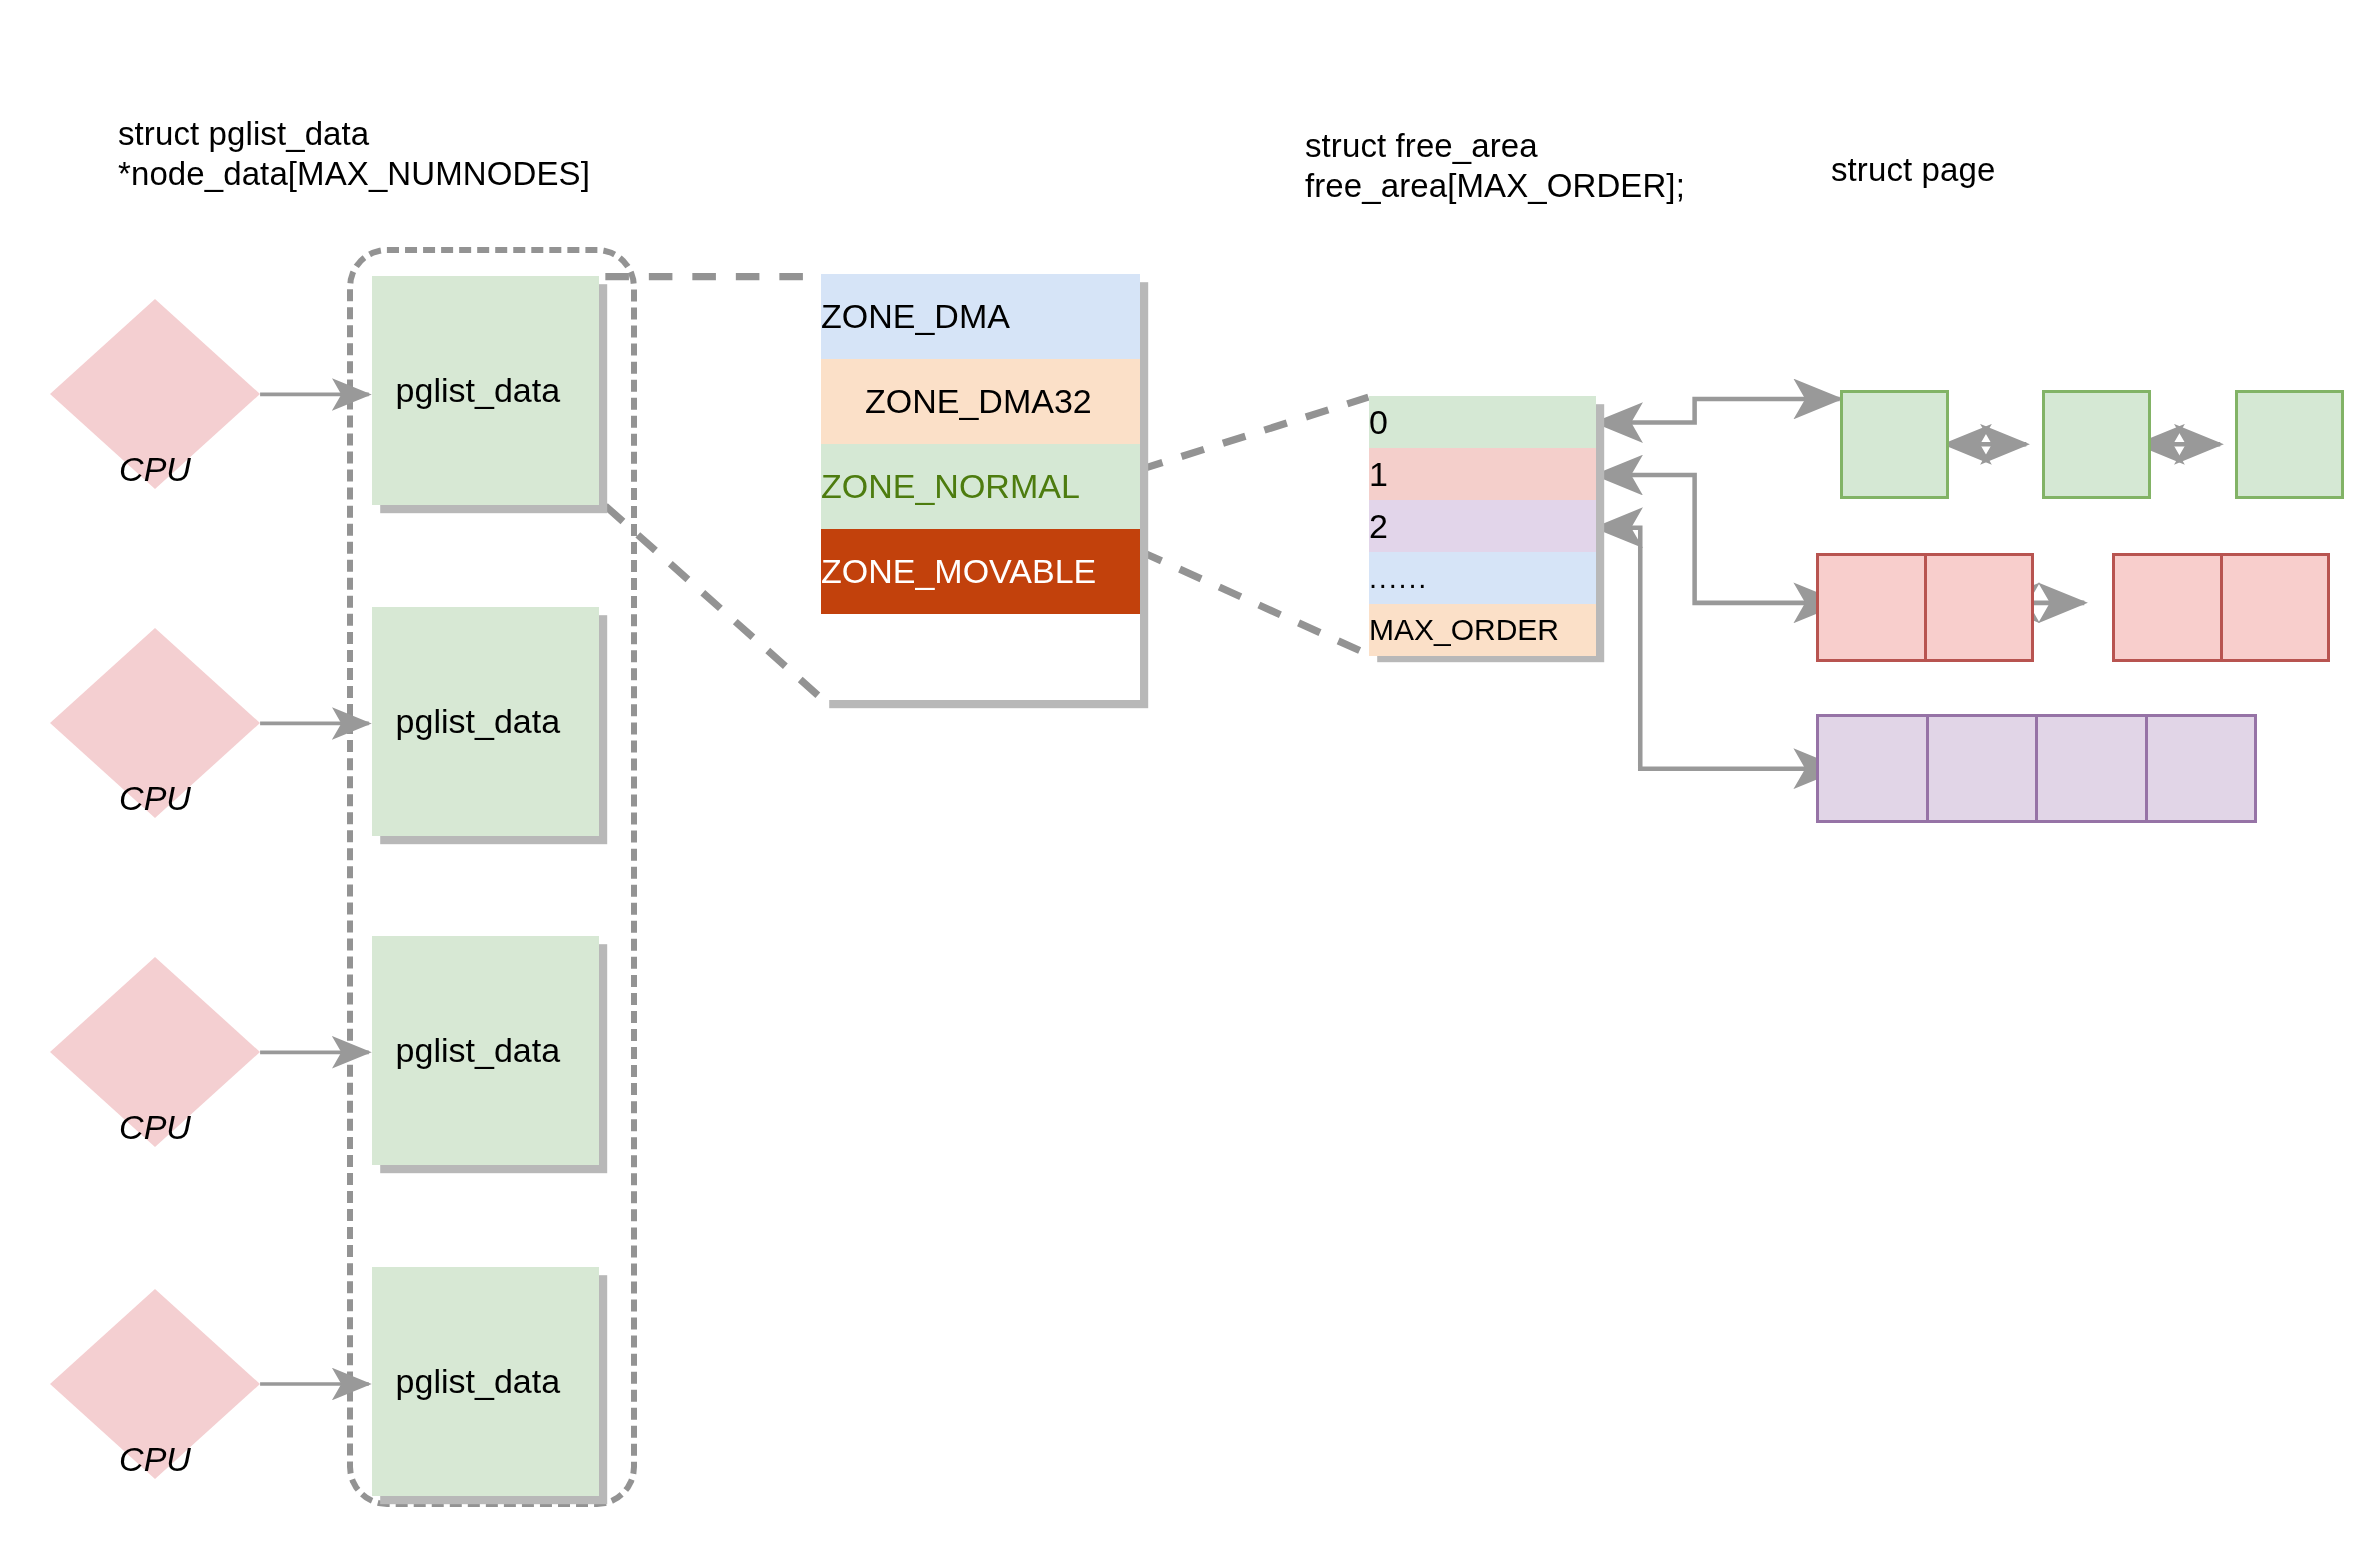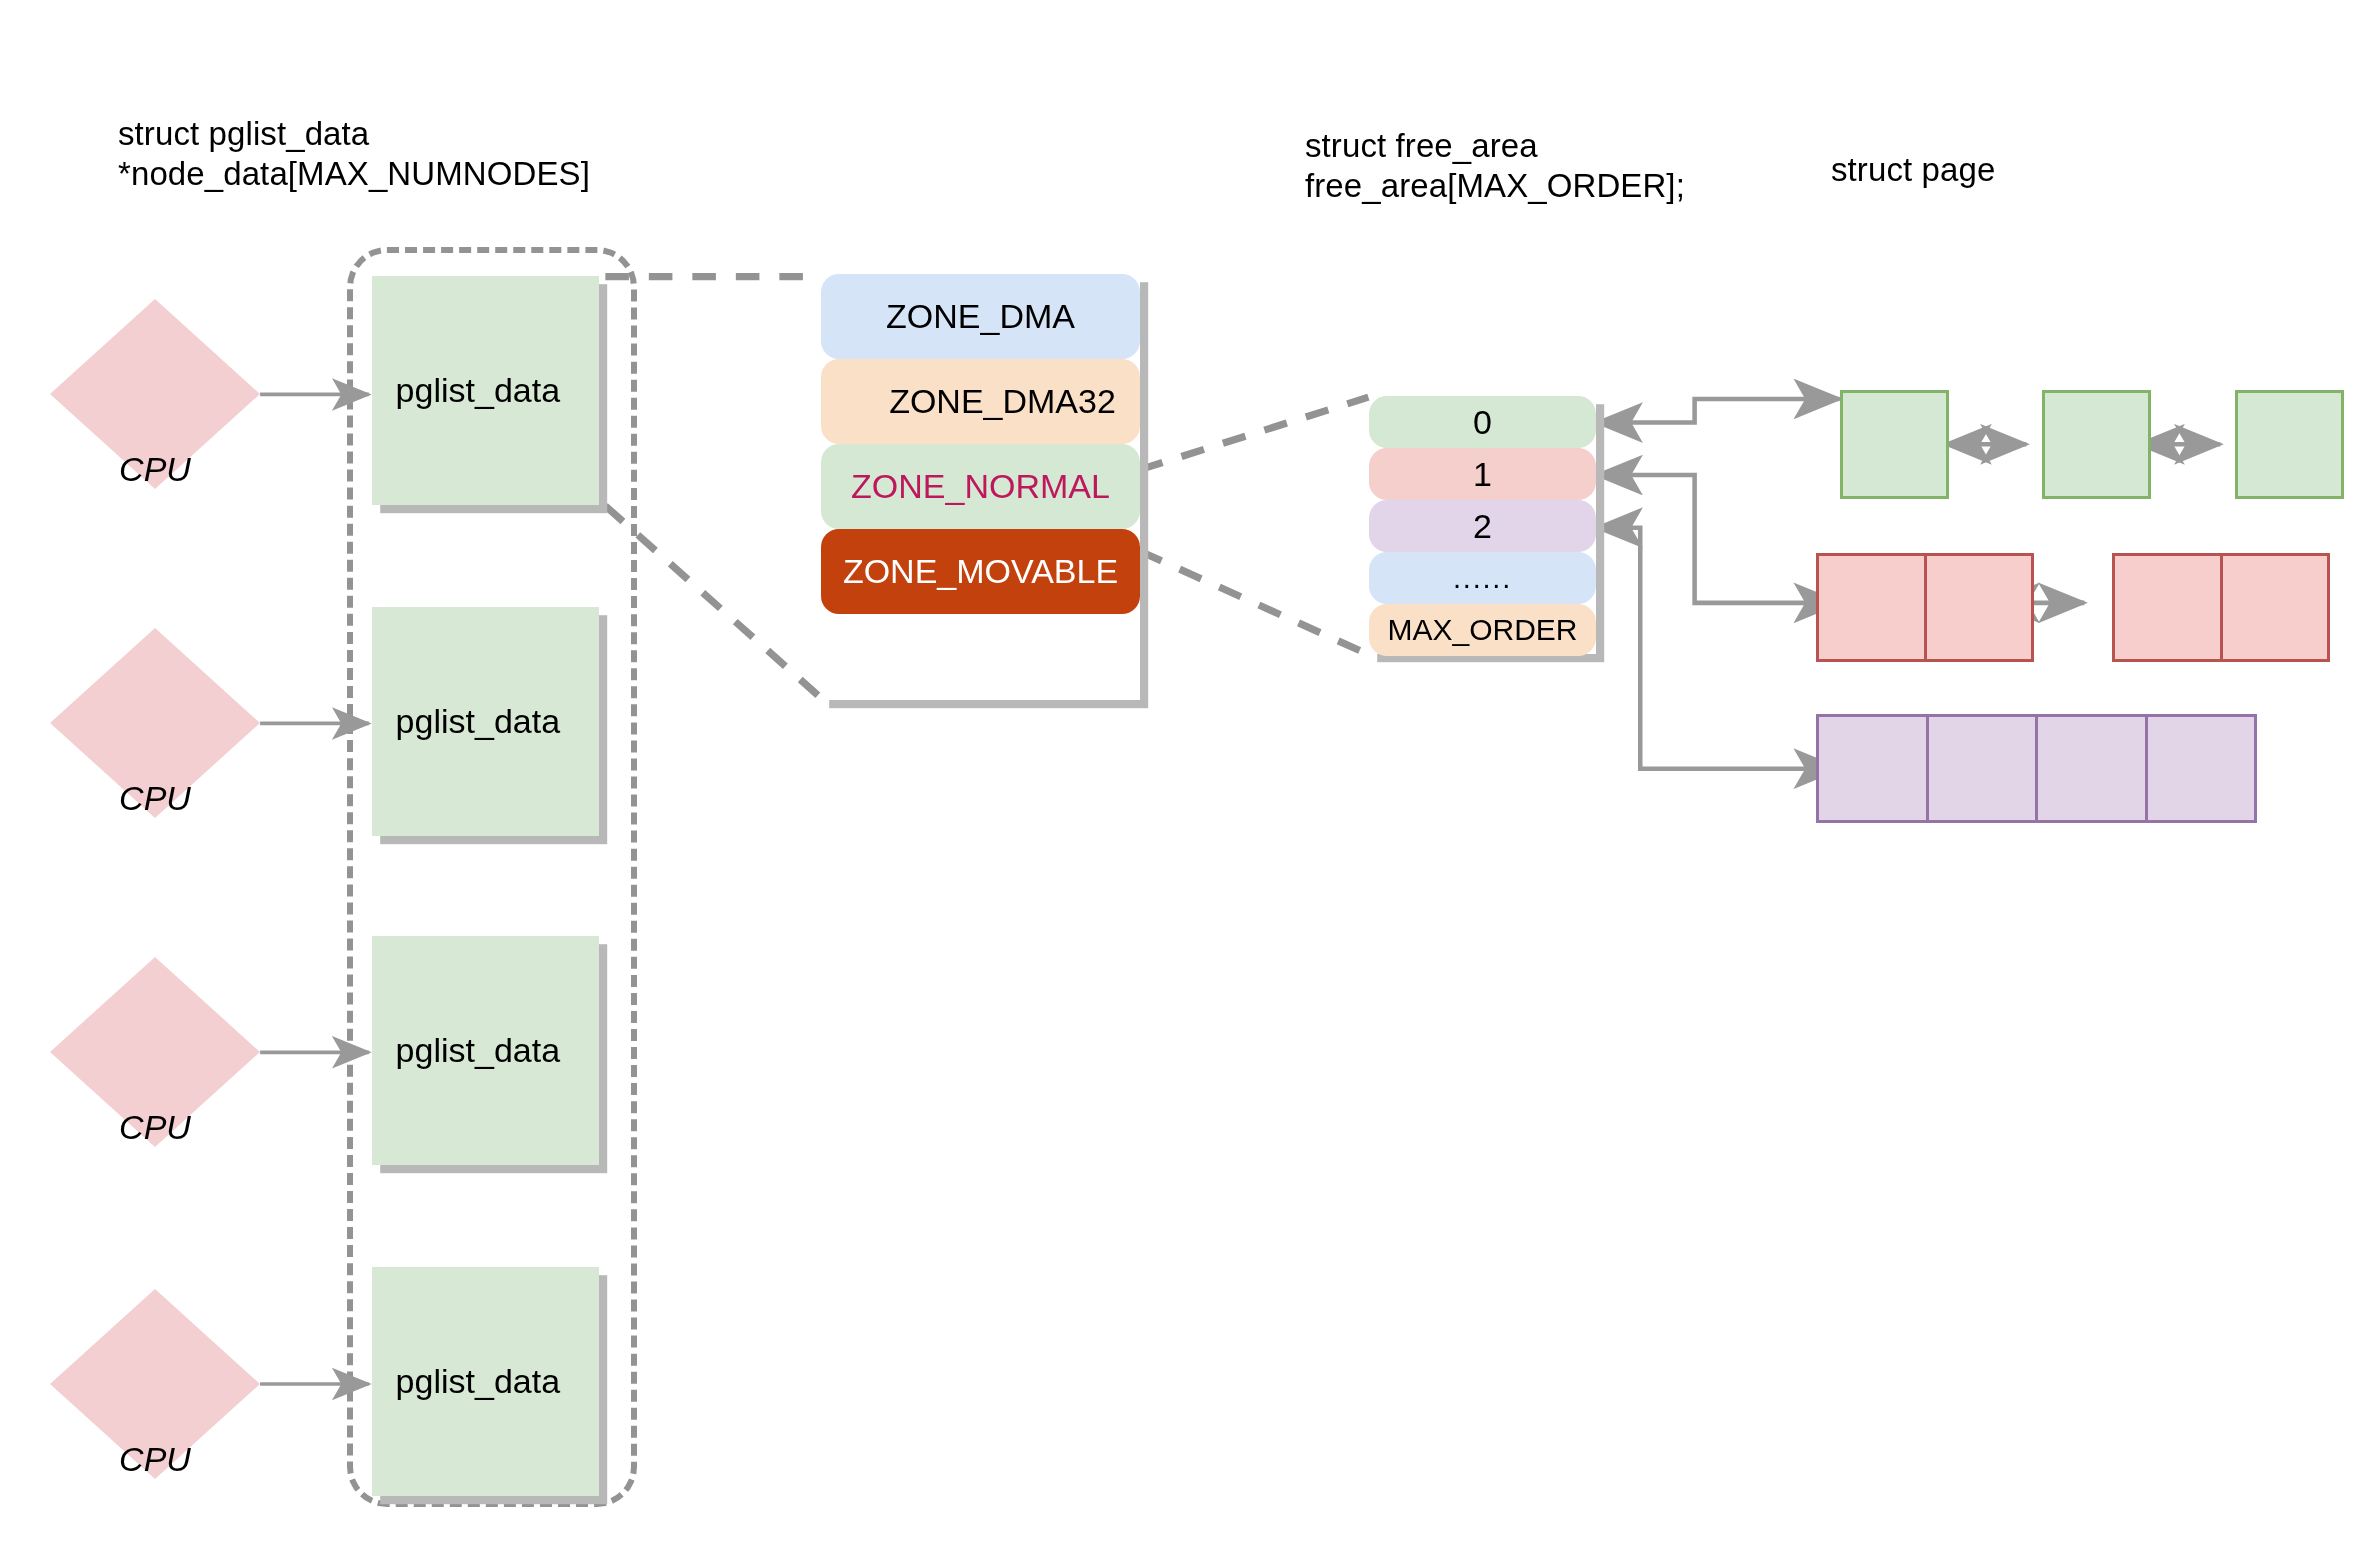--- a/index.html
+++ b/index.html
@@ -89,25 +89,24 @@
 
   
   .stack {
     position: absolute;
     box-shadow: 8.2px 8.2px 0 0 #b8b8b8;
     box-sizing: border-box;
   }
   .stack .srow {
     display: flex;
     align-items: center;
-    justify-content: center;
+    justify-content: flex-start;
     font-size: 34px;
     color: #000;
     box-sizing: border-box;
-    border-radius: 18px;
   }
 
   
   .pageblk {
     position: absolute;
     display: flex;
     box-sizing: border-box;
   }
   .pageblk .cell {
     flex: 1 1 0;
@@ -214,21 +213,21 @@
     <span class="pg-label">pglist_data</span>
   </div>
 
   <div class="stack" style="left:821px; top:274px; width:319px; height:426px;">
     <div class="srow" style="height:85px; background:#d6e4f7; color:#000;">
       <span>ZONE_DMA</span>
     </div>
     <div class="srow" style="height:85px; background:#fbe0c8; color:#000;padding-left:44px;">
       <span>ZONE_DMA32</span>
     </div>
-    <div class="srow" style="height:85px; background:#d5e8d4; color:#be185d;">
+    <div class="srow" style="height:85px; background:#d5e8d4; color:#4d7c0f;">
       <span>ZONE_NORMAL</span>
     </div>
     <div class="srow" style="height:85px; background:#c2410c; color:#ffffff;">
       <span>ZONE_MOVABLE</span>
     </div>
   </div>
 
   <div class="stack" style="left:1369px; top:396px; width:227px; height:258px;">
     <div class="srow" style="height:52px; background:#d5e8d4;">
       <span>0</span>

